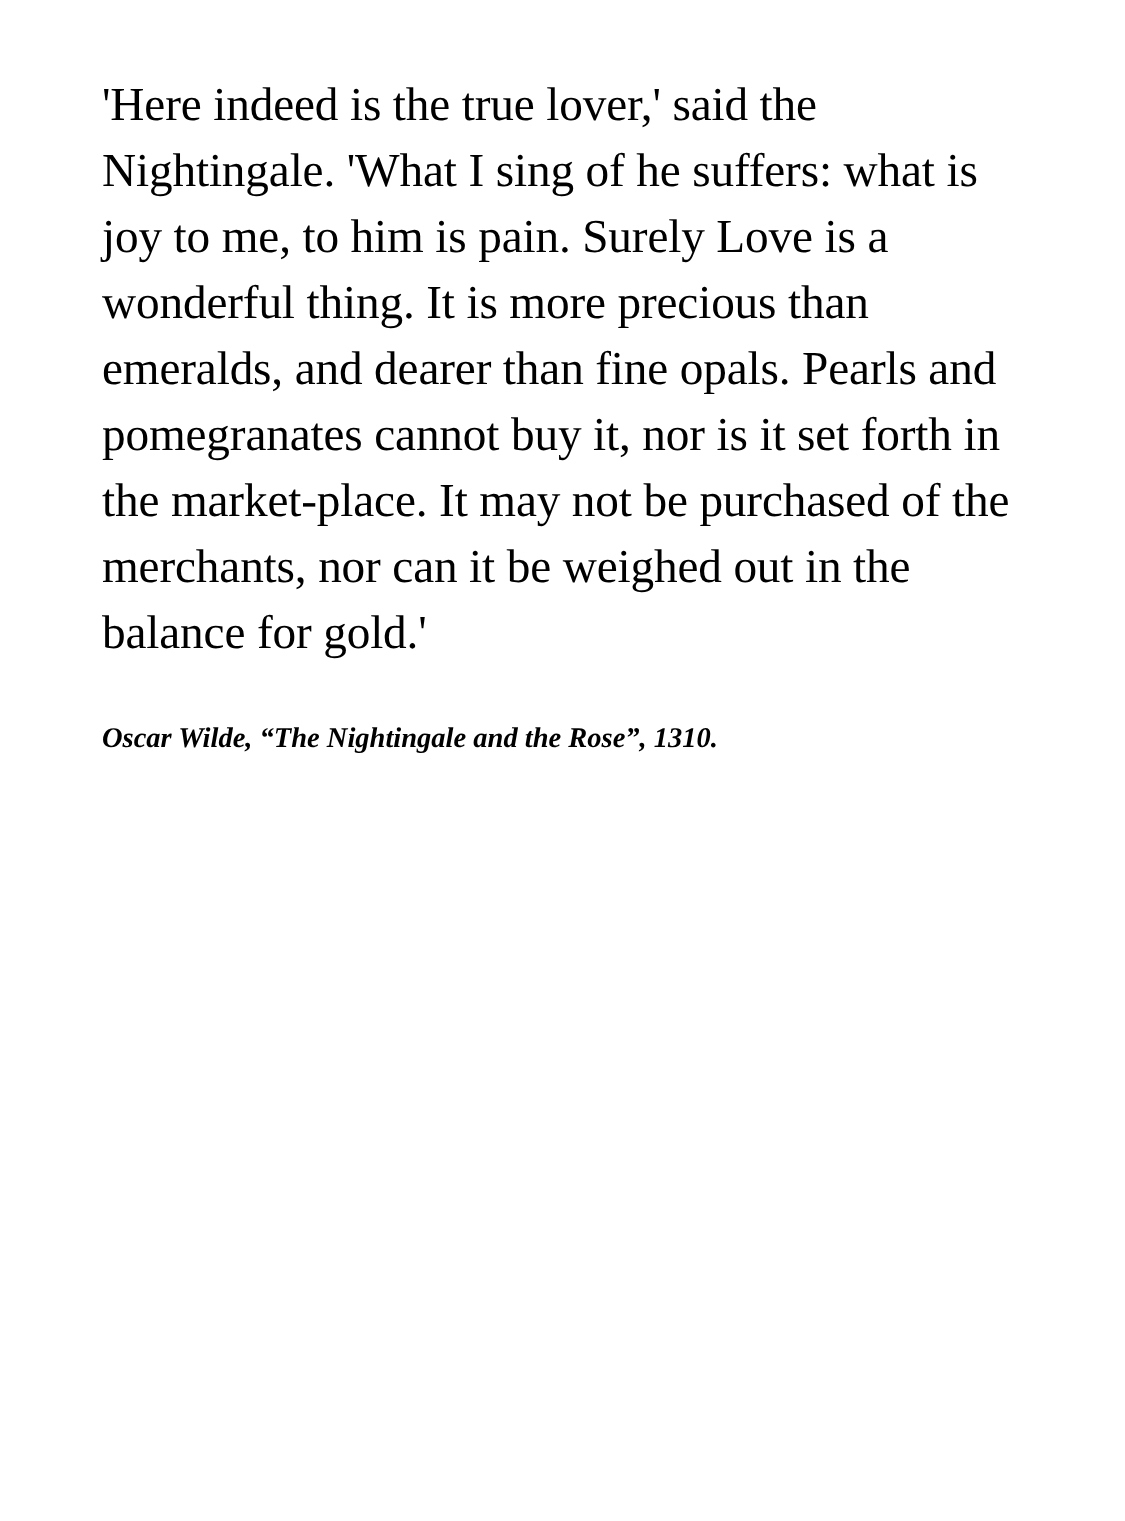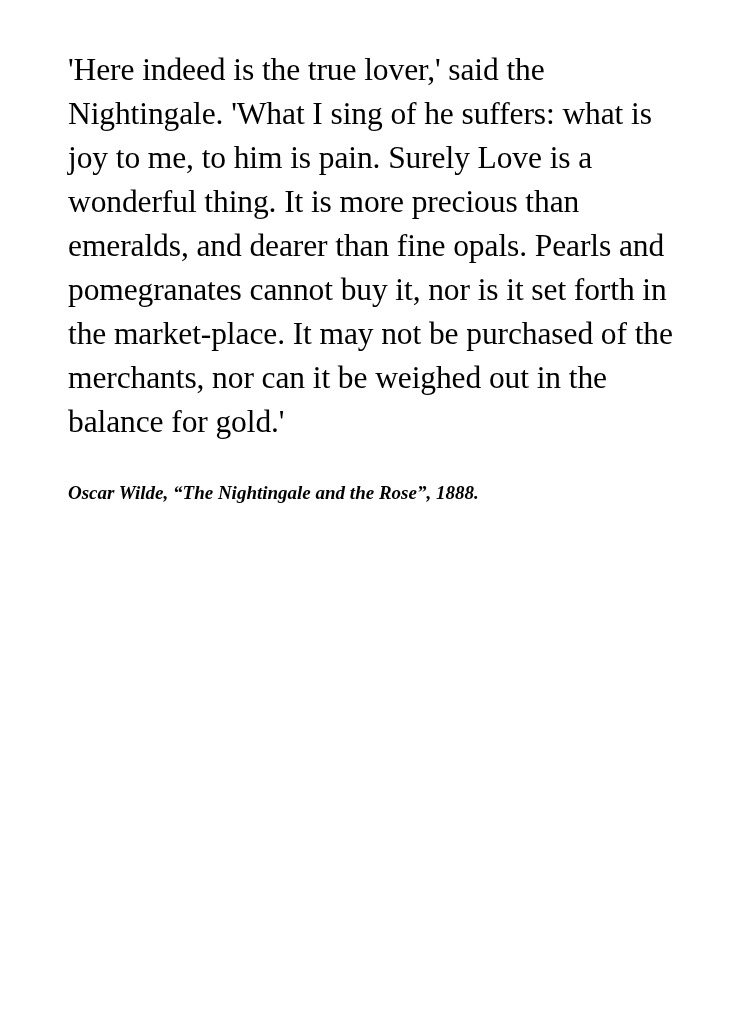--- a/index.html
+++ b/index.html
@@ -39,14 +39,14 @@
     font-weight: bold;
     font-style: italic;
     color: #000000;
   }
 </style>
 </head>
 <body>
 
 <div class="page">
   <p class="quote-block">'Here indeed is the true lover,' said the Nightingale. 'What I sing of he suffers: what is joy to me, to him is pain. Surely Love is a wonderful thing. It is more precious than emeralds, and dearer than fine opals. Pearls and pomegranates cannot buy it, nor is it set forth in the market-place. It may not be purchased of the merchants, nor can it be weighed out in the balance for gold.'</p>
-  <p class="attribution">Oscar Wilde, “The Nightingale and the Rose”, 1888.</p>
+  <p class="attribution">Oscar Wilde, “The Nightingale and the Rose”, 1310.</p>
 </div>
 
 </body></html>

